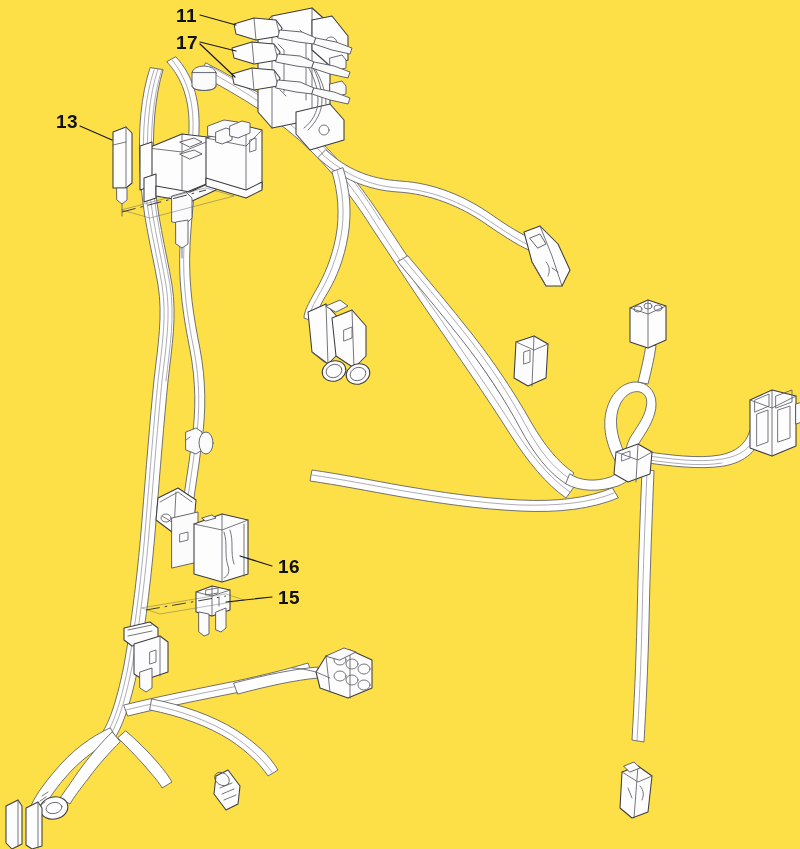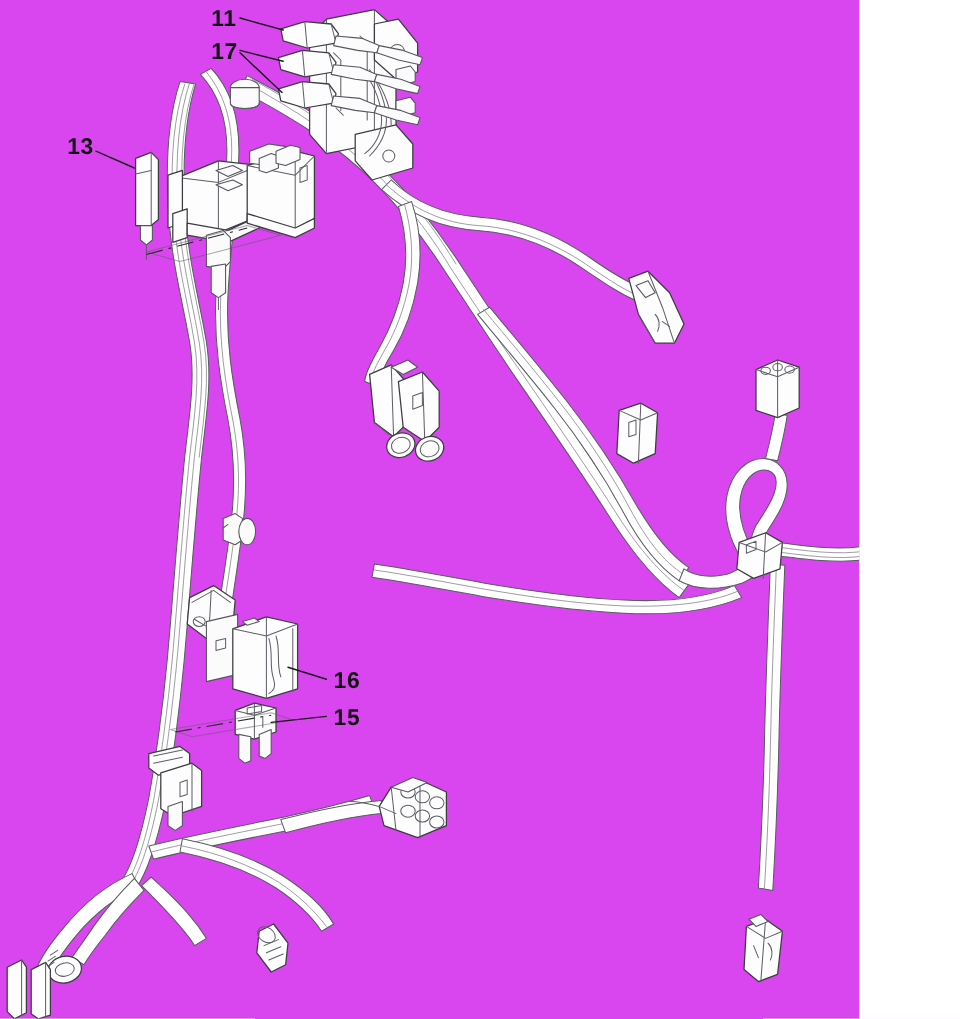--- a/index.html
+++ b/index.html
@@ -5,23 +5,23 @@
   html, body {
     margin: 0;
     padding: 0;
     background: #ffffff;
   }
   body {
     font-family: "Liberation Sans", sans-serif;
   }
   #page {
     position: relative;
-    width: 716px;
+    width: 800px;
     height: 849px;
-    background: #d946ef;
+    background: #fde047;
     overflow: hidden;
   }
   #diagram {
     position: absolute;
     left: 0;
     top: 0;
     width: 800px;
     height: 849px;
   }
   .callout-label {

